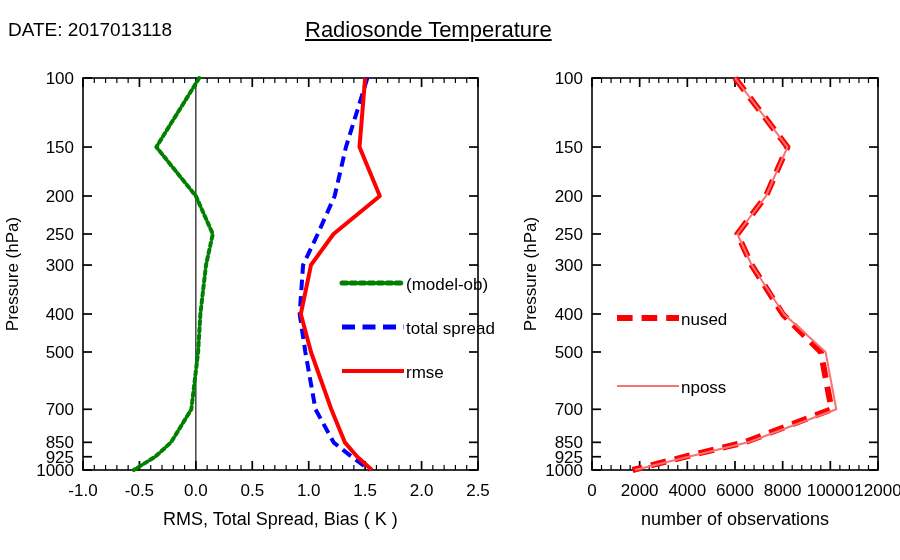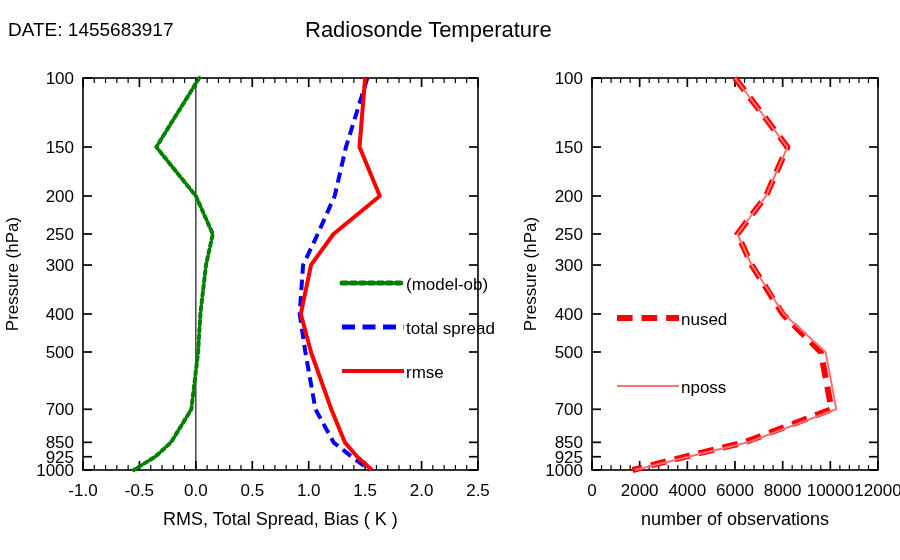--- a/index.html
+++ b/index.html
@@ -1,30 +1,30 @@
 <!DOCTYPE html>
 <html><head>
 <meta charset="utf-8">
 <style>
   html,body{margin:0;padding:0;background:#ffffff;}
   body{width:900px;height:560px;position:relative;overflow:hidden;
        font-family:"Liberation Sans","DejaVu Sans",sans-serif;color:#000;}
   .abs{position:absolute;}
   #date-label{left:8px;top:19px;font-size:19px;letter-spacing:0px;white-space:nowrap;}
-  #chart-title{left:305px;top:17px;font-size:22px;white-space:nowrap;}
+  #chart-title{left:305px;top:17px;font-size:22px;white-space:nowrap;text-decoration:underline;}
   .panel{position:absolute;}
   svg{display:block;}
   text{font-family:"Liberation Sans","DejaVu Sans",sans-serif;fill:#000;}
 </style>
 </head>
 <body>
 
 <div>
 
-  <div class="abs" id="date-label">DATE: 1455683917</div>
+  <div class="abs" id="date-label">DATE: 2017013118</div>
   <div class="abs" id="chart-title">Radiosonde Temperature</div>
 
   <div class="panel" style="left:0;top:0;width:520px;height:560px;">
     <svg id="svg-left" width="520" height="560">
         <g>
           <rect x="83" y="78" width="395" height="392" fill="none" stroke="#000" stroke-width="1.6"></rect>
           <line x1="83" y1="470" x2="83" y2="461" stroke="#000" stroke-width="1.7"></line>
           <line x1="83" y1="78" x2="83" y2="87" stroke="#000" stroke-width="1.7"></line>
           <line x1="94.28571428571428" y1="470" x2="94.28571428571428" y2="465" stroke="#000" stroke-width="1.2"></line>
           <line x1="94.28571428571428" y1="78" x2="94.28571428571428" y2="83" stroke="#000" stroke-width="1.2"></line>

